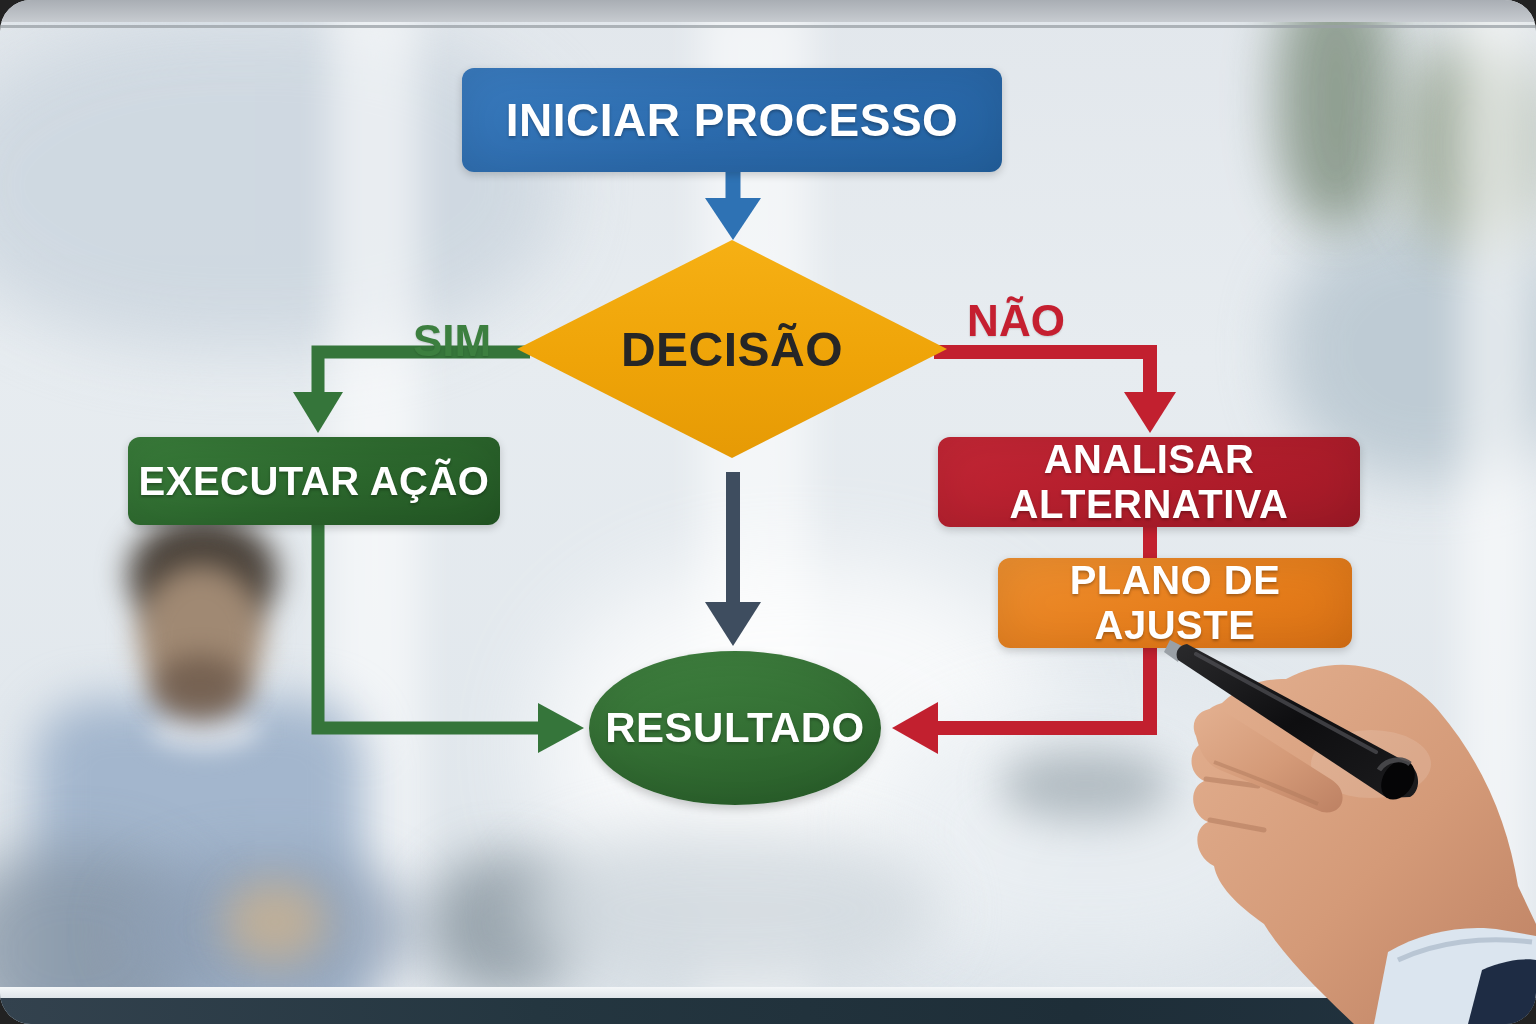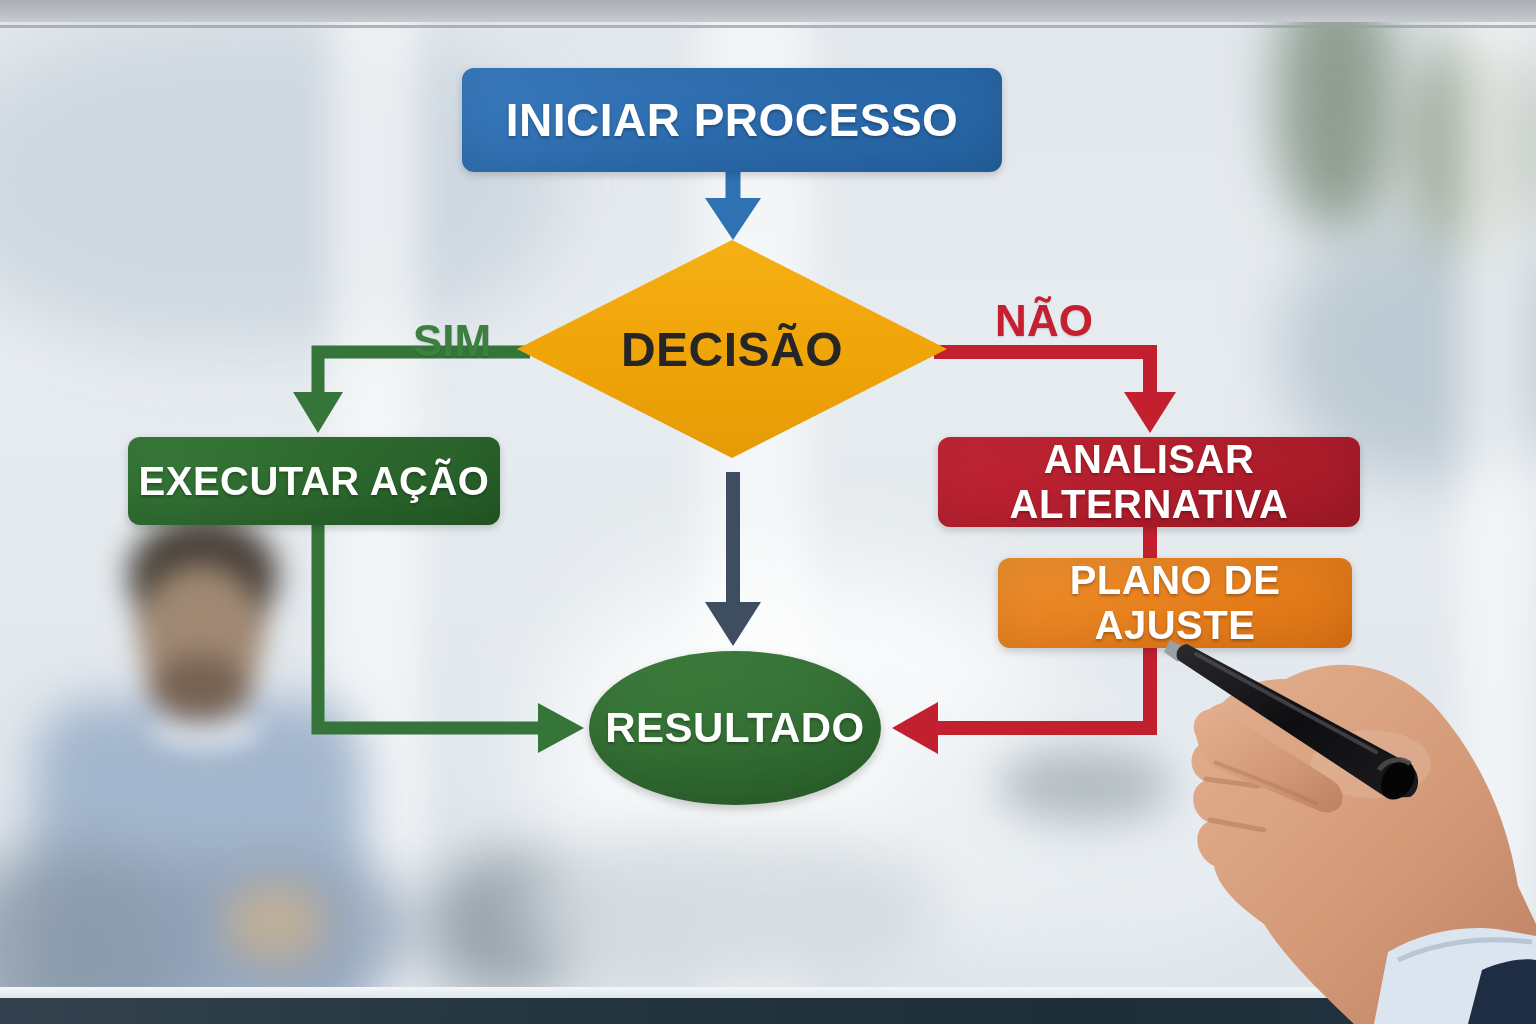--- a/index.html
+++ b/index.html
@@ -1,19 +1,20 @@
 <!DOCTYPE html>
 <html><head>
 <meta charset="utf-8">
 <style>
   html,body{margin:0;padding:0;background:#222;}
   #scene{
     position:relative;width:1536px;height:1024px;overflow:hidden;
     font-family:"Liberation Sans","DejaVu Sans",sans-serif;
     background:linear-gradient(180deg,#e2e7ec 0%,#e7ecf0 35%,#e2e8ed 70%,#dde4ea 100%);
+    border-radius:31px;
   }
   
   .blob{position:absolute;filter:blur(22px);border-radius:45%;}
   .stripe{position:absolute;top:0;height:1024px;filter:blur(18px);background:rgba(255,255,255,.55);}
   .bg-upperleft{left:-60px;top:20px;width:620px;height:330px;background:#ccd6df;filter:blur(34px);opacity:.85;}
   .bg-rightblue{left:1280px;top:220px;width:300px;height:260px;background:#b5c4ce;filter:blur(30px);opacity:.8;}
   .bg-green1{left:1276px;top:-30px;width:120px;height:260px;background:#879788;filter:blur(26px);opacity:.9;}
   .bg-green2{left:1400px;top:40px;width:140px;height:210px;background:#9aa795;filter:blur(28px);opacity:.85;}
   .bg-glow{left:540px;top:560px;width:520px;height:380px;background:#ffffff;filter:blur(44px);opacity:.75;}
   .bg-glow2{left:880px;top:700px;width:420px;height:260px;background:#e9eef2;filter:blur(36px);opacity:.8;}
@@ -54,21 +55,21 @@
   .node-analyze{left:938px;top:437px;width:422px;height:90px;font-size:40px;
     background:linear-gradient(160deg,#c62736 0%,#b01d2b 60%,#9f1926 100%);}
   .node-plan{left:978px;top:558px;width:354px;height:90px;font-size:40px;
     background:linear-gradient(160deg,#f09130 0%,#e67d1b 60%,#da7114 100%);margin-left:20px;}
   .node-result{left:589px;top:651px;width:292px;height:154px;font-size:42px;border-radius:50%;
     background:linear-gradient(170deg,#418441 0%,#336e33 55%,#285d29 100%);
     box-shadow:0 4px 10px rgba(0,0,0,.2), inset 0 0 50px rgba(0,0,0,.12);justify-content:center;}
   .branch-label{position:absolute;font-weight:bold;font-size:44px;transform:translateX(-50%);
     text-shadow:0 1px 2px rgba(0,0,0,.15);}
   .branch-yes{left:452px;top:316px;color:#3c7f3f;}
-  .branch-no{left:1044px;top:296px;color:#c51f30;}
+  .branch-no{left:1016px;top:296px;color:#c51f30;}
   
   svg.hand{position:absolute;left:1136px;top:624px;filter:blur(.5px);}
 </style>
 </head>
 <body>
 
 <div id="scene">
 
   <div class="blob bg-upperleft"></div>
   <div class="blob bg-rightblue"></div>

